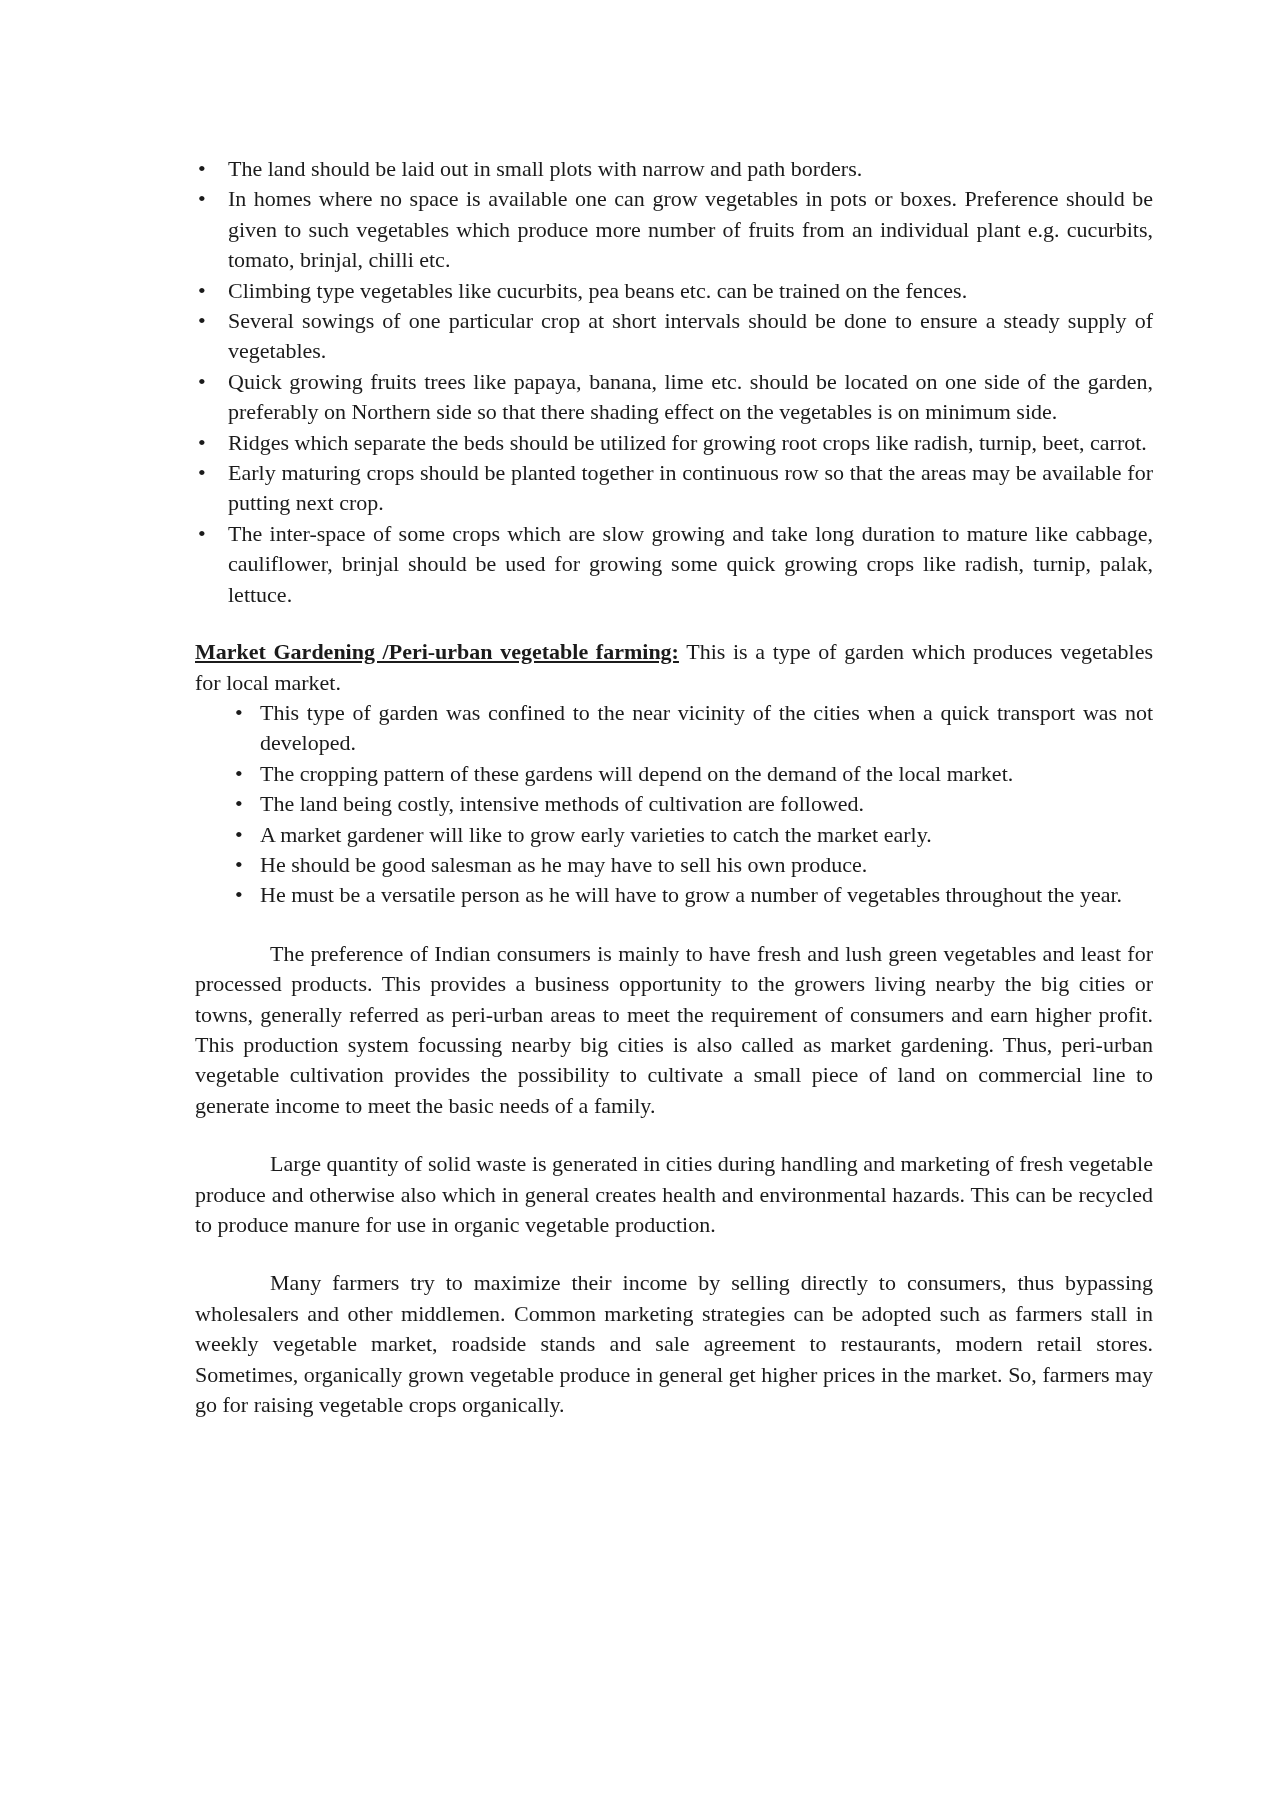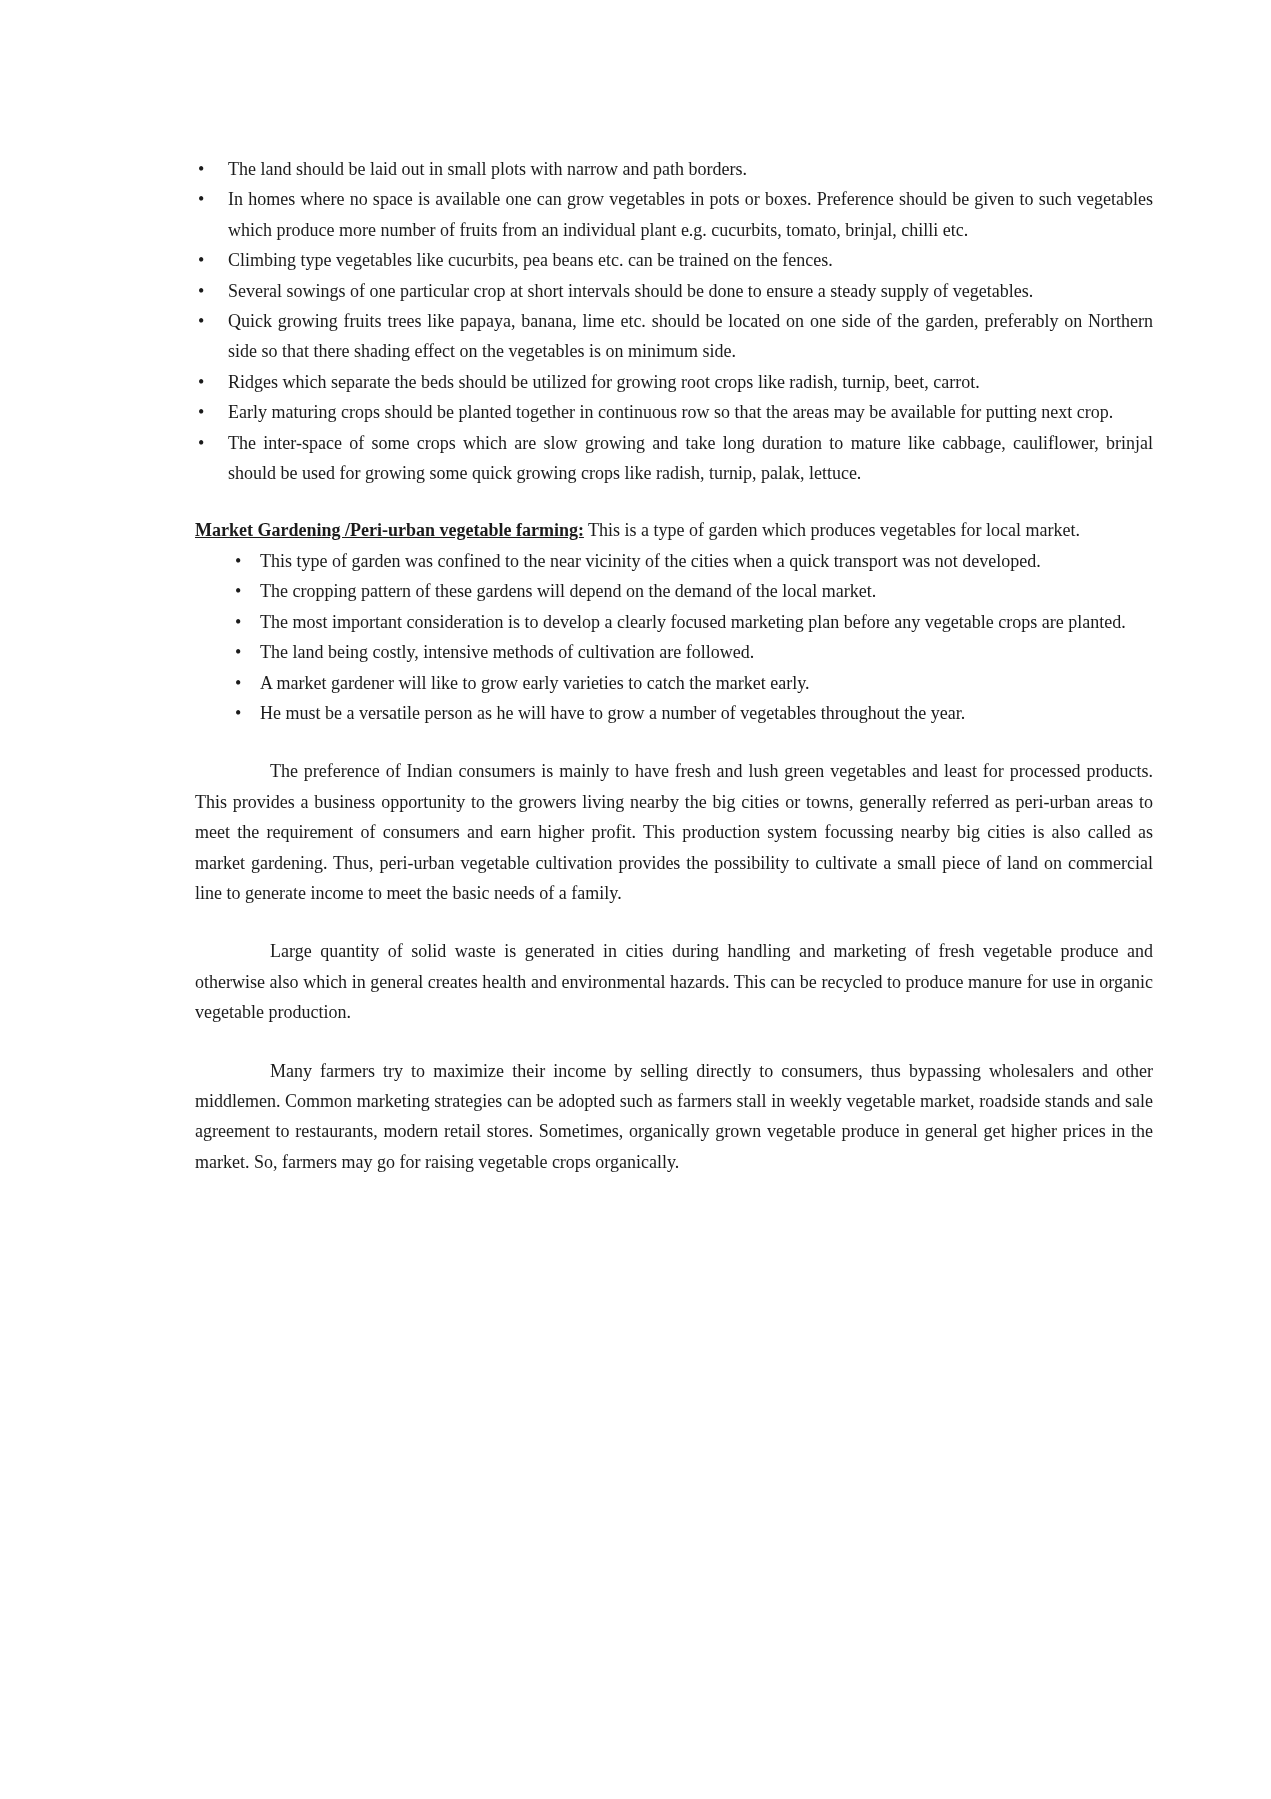--- a/index.html
+++ b/index.html
@@ -3,21 +3,21 @@
 <meta charset="utf-8">
 <style>
   * { margin: 0; padding: 0; box-sizing: border-box; }
   html, body { background: #ffffff; }
   .page {
     position: relative;
     width: 1271px;
     height: 1799px;
     background: #ffffff;
     font-family: "Liberation Serif", "DejaVu Serif", serif;
-    font-size: 18px;
+    font-size: 22px;
     line-height: 30.4px;
     color: #1b1b1b;
     padding: 154px 118px 0 195px;
     overflow: hidden;
   }
   .bullets { list-style: none; text-align: justify; }
   .bullets li { position: relative; text-align: justify; }
   .bullets-l1 li { padding-left: 33px; }
   .bullets-l1 li::before {
     content: "\2022";
@@ -57,23 +57,23 @@
     <li>The inter-space of some crops which are slow growing and take long duration to mature like cabbage, cauliflower, brinjal should be used for growing some quick growing crops like radish, turnip, palak, lettuce.</li>
   </ul>
 
   <p class="heading-para">
     <b>Market Gardening /Peri-urban vegetable farming:</b><span> This is a type of garden which produces vegetables for local market.</span>
   </p>
 
   <ul class="bullets bullets-l2">
     <li>This type of garden was confined to the near vicinity of the cities when a quick transport was not developed.</li>
     <li>The cropping pattern of these gardens will depend on the demand of the local market.</li>
-    <li>The most important consideration is to develop a clearly focused marketing plan before any vegetable crops are planted.</li>
     <li>The land being costly, intensive methods of cultivation are followed.</li>
     <li>A market gardener will like to grow early varieties to catch the market early.</li>
+    <li>He should be good salesman as he may have to sell his own produce.</li>
     <li>He must be a versatile person as he will have to grow a number of vegetables throughout the year.</li>
   </ul>
 
   <p class="body-para">The preference of Indian consumers is mainly to have fresh and lush green vegetables and least for processed products. This provides a business opportunity to the growers living nearby the big cities or towns, generally referred as peri-urban areas to meet the requirement of consumers and earn higher profit. This production system focussing nearby big cities is also called as market gardening. Thus, peri-urban vegetable cultivation provides the possibility to cultivate a small piece of land on commercial line to generate income to meet the basic needs of a family.</p>
   <p class="body-para">Large quantity of solid waste is generated in cities during handling and marketing of fresh vegetable produce and otherwise also which in general creates health and environmental hazards. This can be recycled to produce manure for use in organic vegetable production.</p>
   <p class="body-para">Many farmers try to maximize their income by selling directly to consumers, thus bypassing wholesalers and other middlemen. Common marketing strategies can be adopted such as farmers stall in weekly vegetable market, roadside stands and sale agreement to restaurants, modern retail stores. Sometimes, organically grown vegetable produce in general get higher prices in the market. So, farmers may go for raising vegetable crops organically.</p>
 
 </div>
 
 </body></html>

